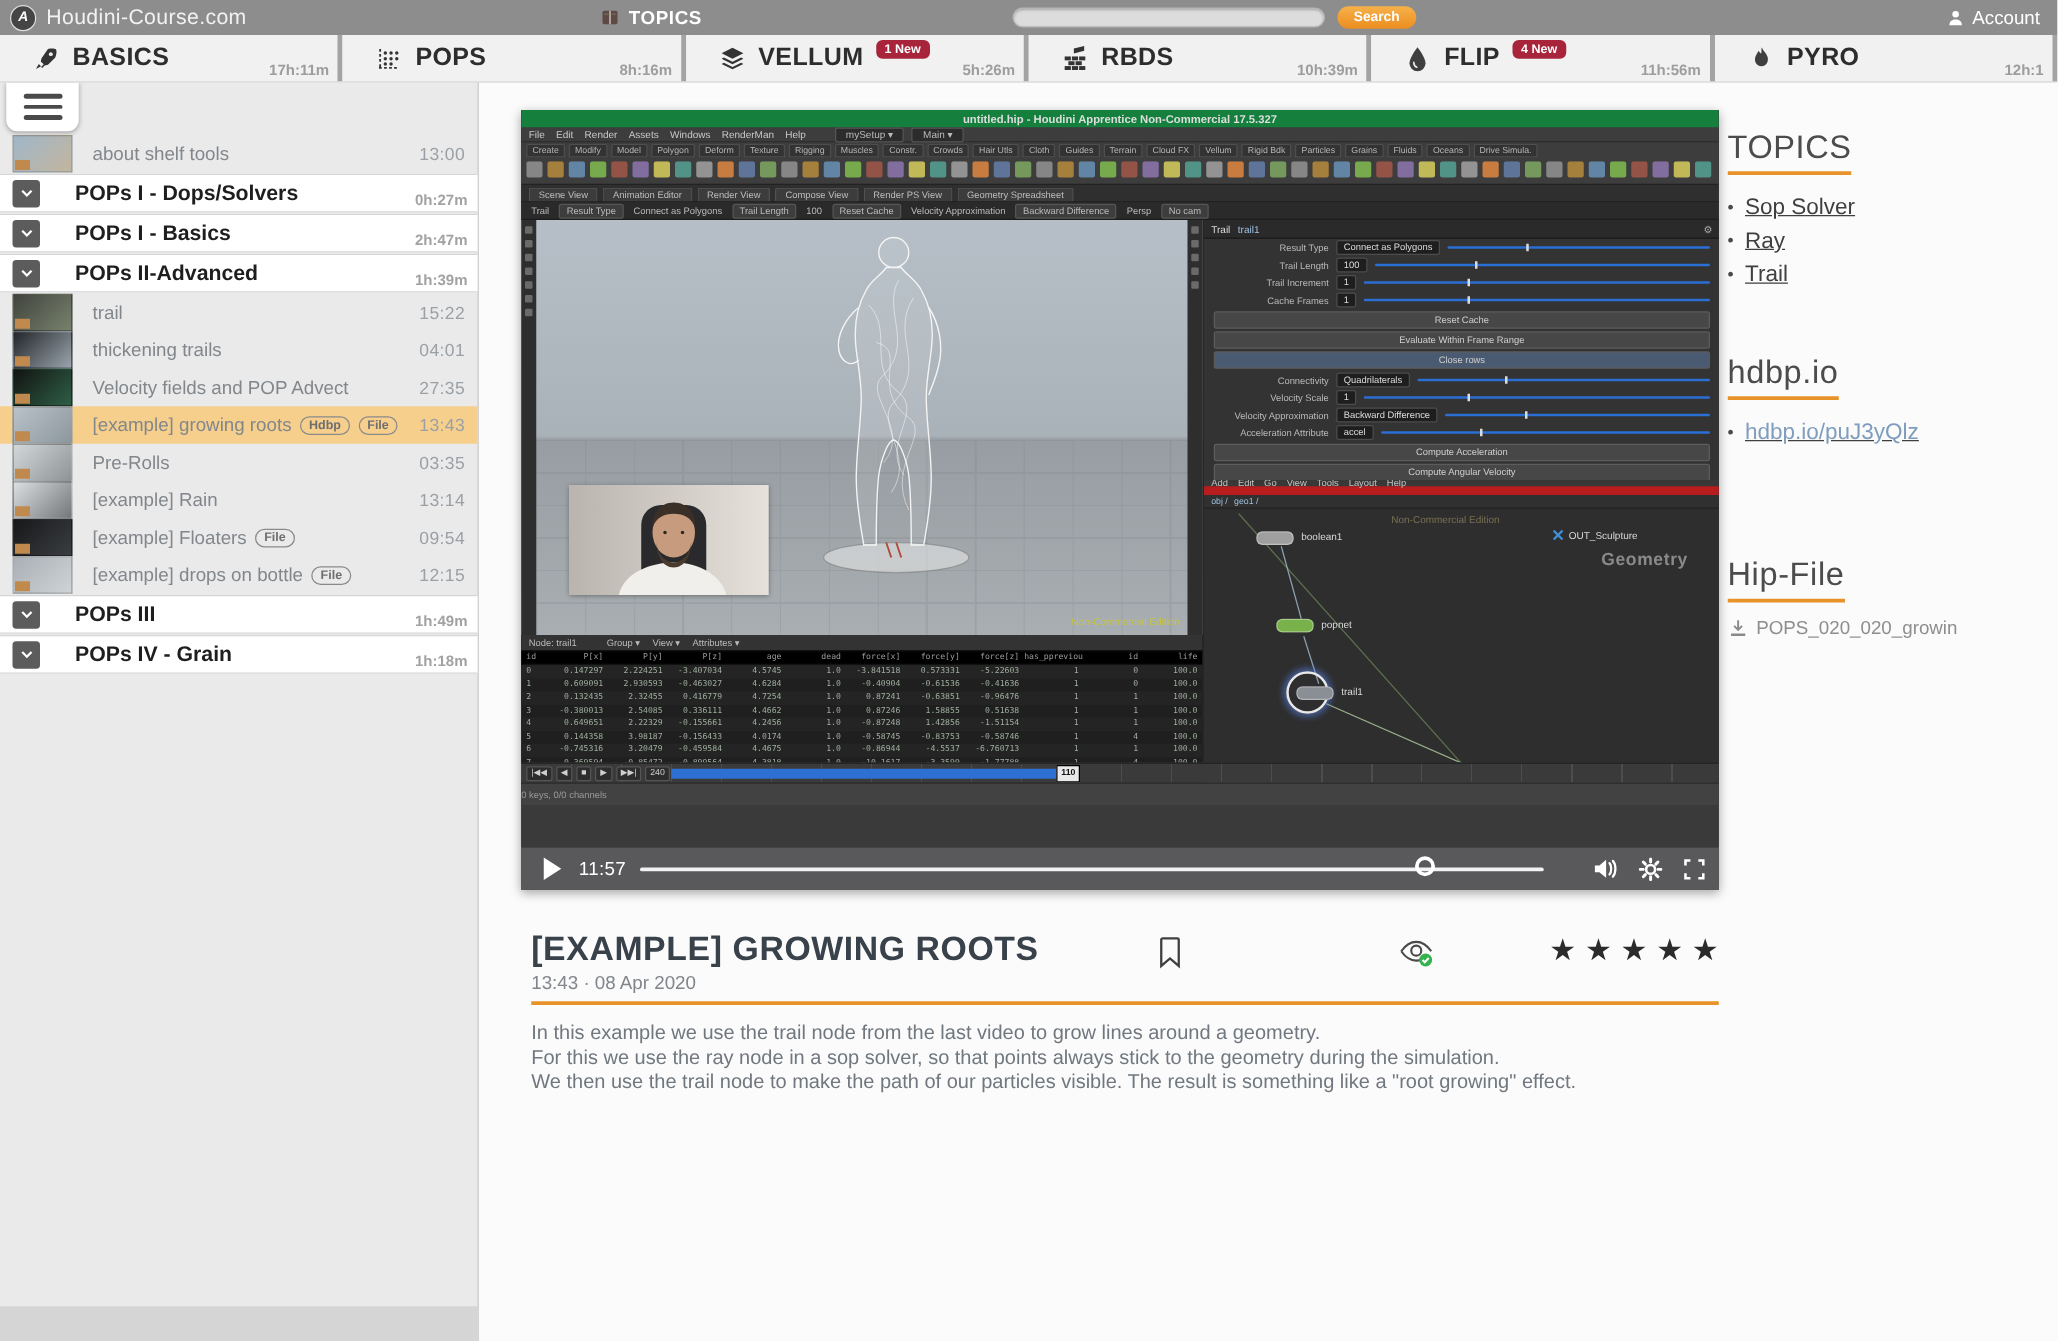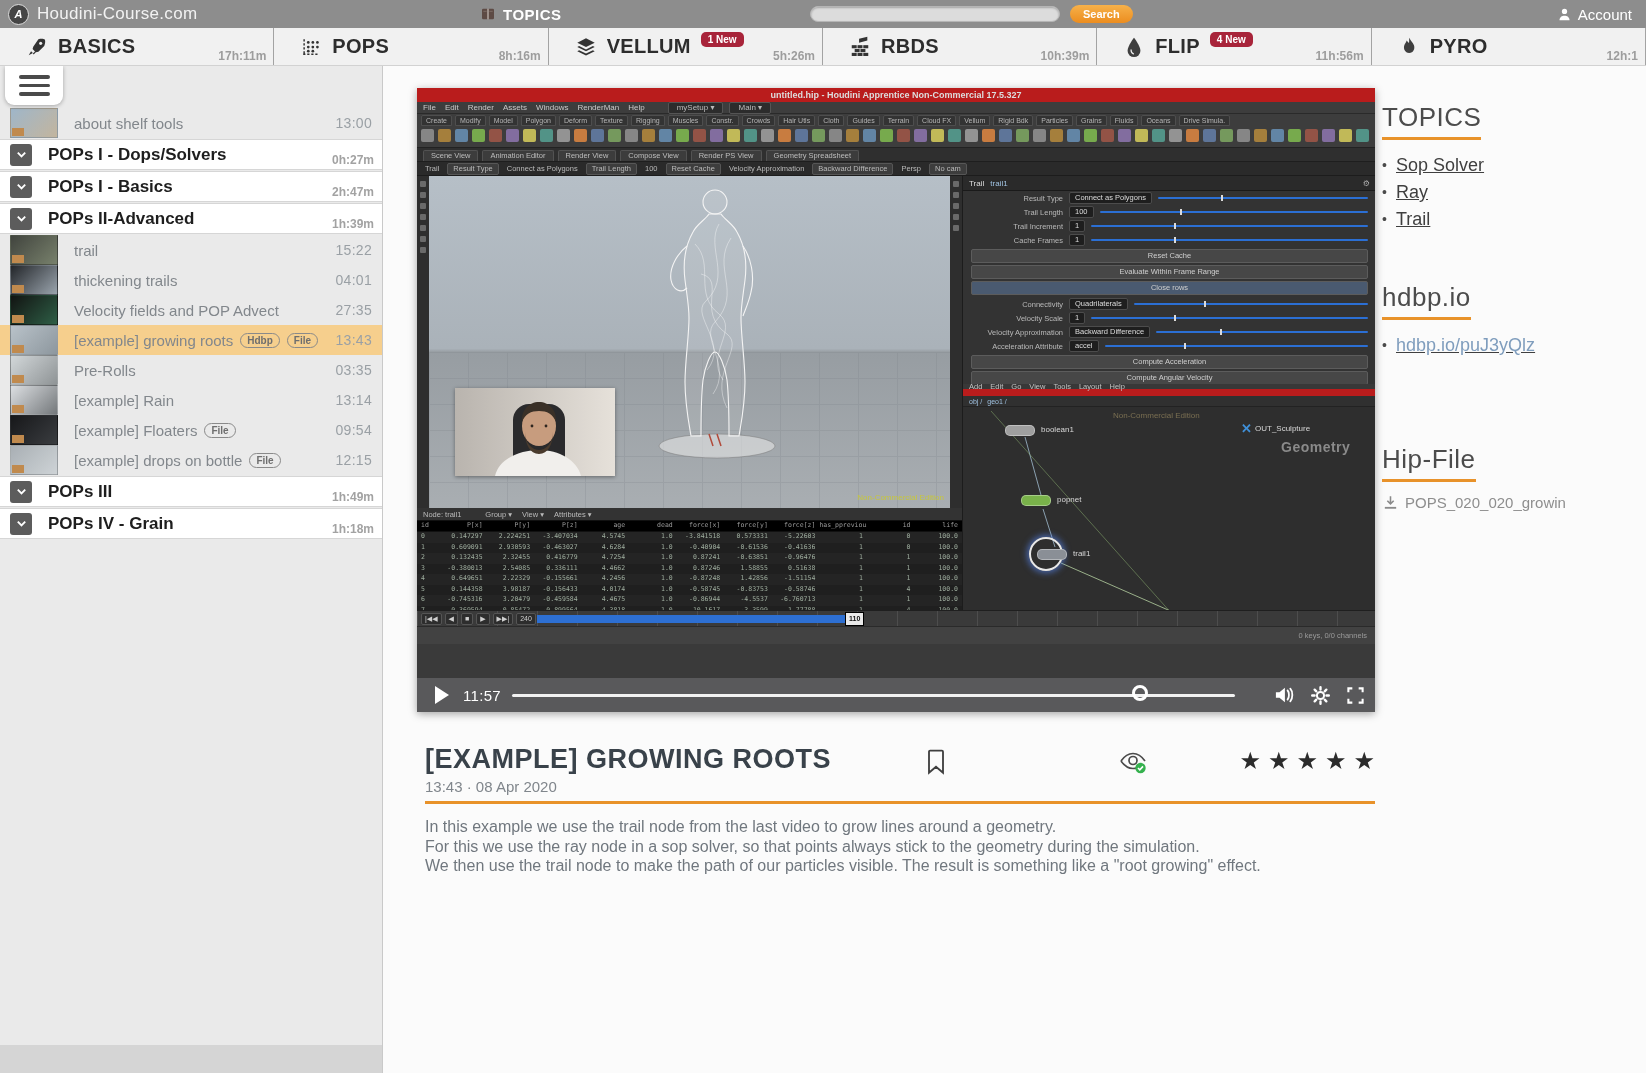--- a/index.html
+++ b/index.html
@@ -13,48 +13,48 @@
   .logo { width:21px; height:21px; border-radius:50%; background:#454545; border:1.5px solid #dcdcdc; color:#fff; font-size:11px; font-weight:bold; font-style:italic; display:flex; align-items:center; justify-content:center; }
   .brand { color:#f2f2f2; font-size:17px; letter-spacing:.3px; }
   .topics-center { display:flex; align-items:center; gap:7px; color:#fff; font-weight:bold; font-size:15px; letter-spacing:.5px; width:330px; }
   .search-wrap { display:flex; align-items:center; gap:10px; }
   .search-input { width:250px; height:16px; border-radius:9px; border:1px solid #b5b5b5; background:#dcdcdc; box-shadow:inset 0 1px 2px rgba(0,0,0,.25); outline:none; padding:0 8px; font-size:11px; }
   .search-btn { height:18px; padding:0 13px; border:none; border-radius:10px; background:linear-gradient(#f6b14a,#ec8d1f); color:#fff; font-size:11px; font-weight:bold; cursor:pointer; }
   .account { margin-left:auto; display:flex; align-items:center; gap:6px; color:#fff; font-size:15px; padding-right:14px; cursor:pointer; }
 
   
   .tabbar { position:absolute; top:28px; left:0; width:1646px; height:38px; display:flex; background:#f1f1f1; border-bottom:1px solid #d2d2d2; z-index:30; }
-  .tab { flex:1 1 0; position:relative; display:flex; align-items:center; gap:10px; padding-left:26px; border-right:1px solid #a3a3a3; background:#f1f1f1; overflow:hidden; cursor:pointer; }
+  .tab { flex:1 1 0; position:relative; display:flex; align-items:center; gap:10px; padding-left:26px; border-right:4px solid #a3a3a3; background:#f1f1f1; overflow:hidden; cursor:pointer; }
   .tab-icon { width:22px; height:22px; flex:0 0 auto; }
   .tab-label { font-size:20px; font-weight:bold; color:#2d2d2d; letter-spacing:.3px; }
   .tab-badge { background:#a8243a; color:#fff; font-size:10px; font-weight:bold; padding:2px 7px; border-radius:5px; position:relative; top:-7px; white-space:nowrap; }
   .tab-time { position:absolute; right:7px; bottom:2px; font-size:12px; font-weight:bold; color:#9d9d9d; }
 
   
   .sidebar { position:absolute; top:66px; left:0; width:383px; height:1007px; background:#eaeaea; border-right:1px solid #c9c9c9; }
   .burger { position:absolute; top:0; left:5px; width:58px; height:39px; background:#fff; border-radius:0 0 9px 9px; box-shadow:0 1px 4px rgba(0,0,0,.3); display:flex; flex-direction:column; justify-content:center; align-items:center; gap:5px; cursor:pointer; z-index:5; }
   .burger span { display:block; width:31px; height:3.5px; background:#4a4a4a; border-radius:2px; }
   .rows { position:absolute; top:42px; left:0; width:100%; }
   .vrow { height:30px; display:flex; align-items:center; padding-right:10px; position:relative; cursor:pointer; }
   .vrow.active { background:#f6cf8d; }
   .thumb { width:48px; height:30px; margin-left:10px; flex:0 0 auto; position:relative; border:1px solid rgba(0,0,0,.15); }
   .thumb::after { content:""; position:absolute; left:1px; bottom:1px; width:12px; height:8px; background:#c08a4e; }
   .vtitle { margin-left:16px; font-size:15px; color:#82878c; white-space:nowrap; }
   .vbadge { margin-left:7px; font-size:10px; font-weight:bold; color:#6e6e6e; border:1.5px solid #8a8a8a; border-radius:8px; padding:0 6px; line-height:13px; }
   .vtime { margin-left:auto; font-size:14px; color:#9aa0a5; letter-spacing:.3px; }
-  .srow { height:31px; margin:1px 0; background:#fff; border-top:1px solid #d6d6d6; border-bottom:1px solid #d6d6d6; display:flex; align-items:center; gap:16px; padding:0 10px; position:relative; cursor:pointer; }
+  .srow { height:31px; margin:1px 0; background:#fff; border-top:1px solid #d6d6d6; border-bottom:1px solid #d6d6d6; display:flex; align-items:center; gap:28px; padding:0 10px; position:relative; cursor:pointer; }
   .chev { width:22px; height:22px; background:#5c5c5c; border-radius:3px; flex:0 0 auto; display:flex; align-items:center; justify-content:center; }
   .stitle { font-size:17px; font-weight:bold; color:#1e1e1e; }
   .stime { position:absolute; right:8px; bottom:2px; font-size:12px; font-weight:bold; color:#a2a2a2; }
   .sidebar-footer { position:absolute; left:0; bottom:0; width:100%; height:28px; background:#d5d5d5; }
 
   
   .video { position:absolute; left:417px; top:88px; width:958px; height:624px; background:#2b2b2b; box-shadow:0 2px 8px rgba(0,0,0,.35); }
   .houdini { position:absolute; inset:0 0 34px 0; background:#3a3a3a; overflow:hidden; }
-  .h-title { height:14px; background:#b91c1c; color:#ddd; font-size:9px; font-weight:bold; text-align:center; line-height:14px; }
+  .h-title { height:14px; background:#15803d; color:#ddd; font-size:9px; font-weight:bold; text-align:center; line-height:14px; }
   .h-menu { height:12px; background:#3d3d3d; display:flex; align-items:center; gap:9px; padding-left:6px; font-size:8px; color:#c9c9c9; border-bottom:1px solid #2a2a2a; }
   .h-desktop { display:flex; gap:6px; margin-left:14px; }
   .h-desktop span { background:#2c2c2c; border:1px solid #555; color:#bbb; padding:0 8px; border-radius:2px; font-size:8px; line-height:10px; }
   .h-shelf { height:34px; background:#3d3d3d; border-bottom:1px solid #222; padding:1px 4px; }
   .shelf-tabs { display:flex; gap:3px; height:11px; overflow:hidden; }
   .shelf-tabs span { background:#333; border:1px solid #4e4e4e; color:#b5b5b5; font-size:7px; line-height:9px; padding:0 4px; white-space:nowrap; border-radius:2px 2px 0 0; }
   .shelf-icons { display:flex; gap:4px; margin-top:3px; height:14px; overflow:hidden; }
   .shelf-icons i { width:13px; height:13px; border-radius:2px; flex:0 0 auto; }
   .h-scenetabs { height:14px; background:#2f2f2f; display:flex; gap:4px; align-items:flex-end; padding:0 6px; border-bottom:1px solid #1e1e1e; }
   .h-scenetabs span { background:#3c3c3c; border:1px solid #525252; border-bottom:none; color:#bdbdbd; font-size:7.5px; line-height:10px; padding:0 7px; border-radius:2px 2px 0 0; white-space:nowrap; }
@@ -104,21 +104,21 @@
   .net-big-label { position:absolute; color:#8a8a8a; font-size:14px; font-weight:bold; letter-spacing:.5px; }
   .net-watermark { position:absolute; color:#7a6f52; font-size:8px; }
   .out-x { position:absolute; color:#3f8fd8; font-size:13px; font-weight:bold; }
 
   .timeline { position:absolute; left:0; right:0; bottom:52px; height:16px; background:#3a3a3a; border-top:1px solid #1f1f1f;
      background-image:repeating-linear-gradient(to right, #4d4d4d 0 1px, transparent 1px 40px); }
   .t-transport { position:absolute; left:4px; top:2px; display:flex; gap:3px; }
   .t-transport i { font-style:normal; color:#cfcfcf; background:#2d2d2d; border:1px solid #555; font-size:7px; line-height:10px; padding:0 3px; border-radius:2px; }
   .t-blue { position:absolute; left:120px; top:4px; width:316px; height:8px; background:#2d6fd2; }
   .t-marker { position:absolute; left:428px; top:1px; background:#e9e9e9; color:#111; font-size:7px; font-weight:bold; line-height:12px; padding:0 3px; border:1px solid #000; }
-  .keysbar { position:absolute; left:0; right:0; bottom:34px; height:18px; background:#424242; border-top:1px solid #2a2a2a; color:#9a9a9a; font-size:7.5px; text-align:right; padding:4px 8px 0 0; }
+  .keysbar { position:absolute; left:0; right:0; bottom:34px; height:18px; background:#424242; border-top:1px solid #2a2a2a; color:#9a9a9a; font-size:7.5px; padding:4px 8px 0 0; }
 
   .controls { position:absolute; left:0; right:0; bottom:0; height:34px; background:#59595b; display:flex; align-items:center; z-index:6; }
   .play { width:0; height:0; border-left:14px solid #fff; border-top:9px solid transparent; border-bottom:9px solid transparent; margin-left:18px; cursor:pointer; }
   .ctime { color:#fff; font-size:15px; margin-left:14px; letter-spacing:.3px; }
   .track { position:absolute; left:95px; width:723px; top:15.5px; height:3px; background:rgba(255,255,255,.92); border-radius:2px; cursor:pointer; }
   .knob { position:absolute; left:715px; top:7px; width:16px; height:16px; border:3.5px solid #fff; border-radius:50%; background:transparent; cursor:pointer; }
   .cicons { position:absolute; right:10px; display:flex; gap:16px; align-items:center; }
   .cicons svg { cursor:pointer; }
 
   

